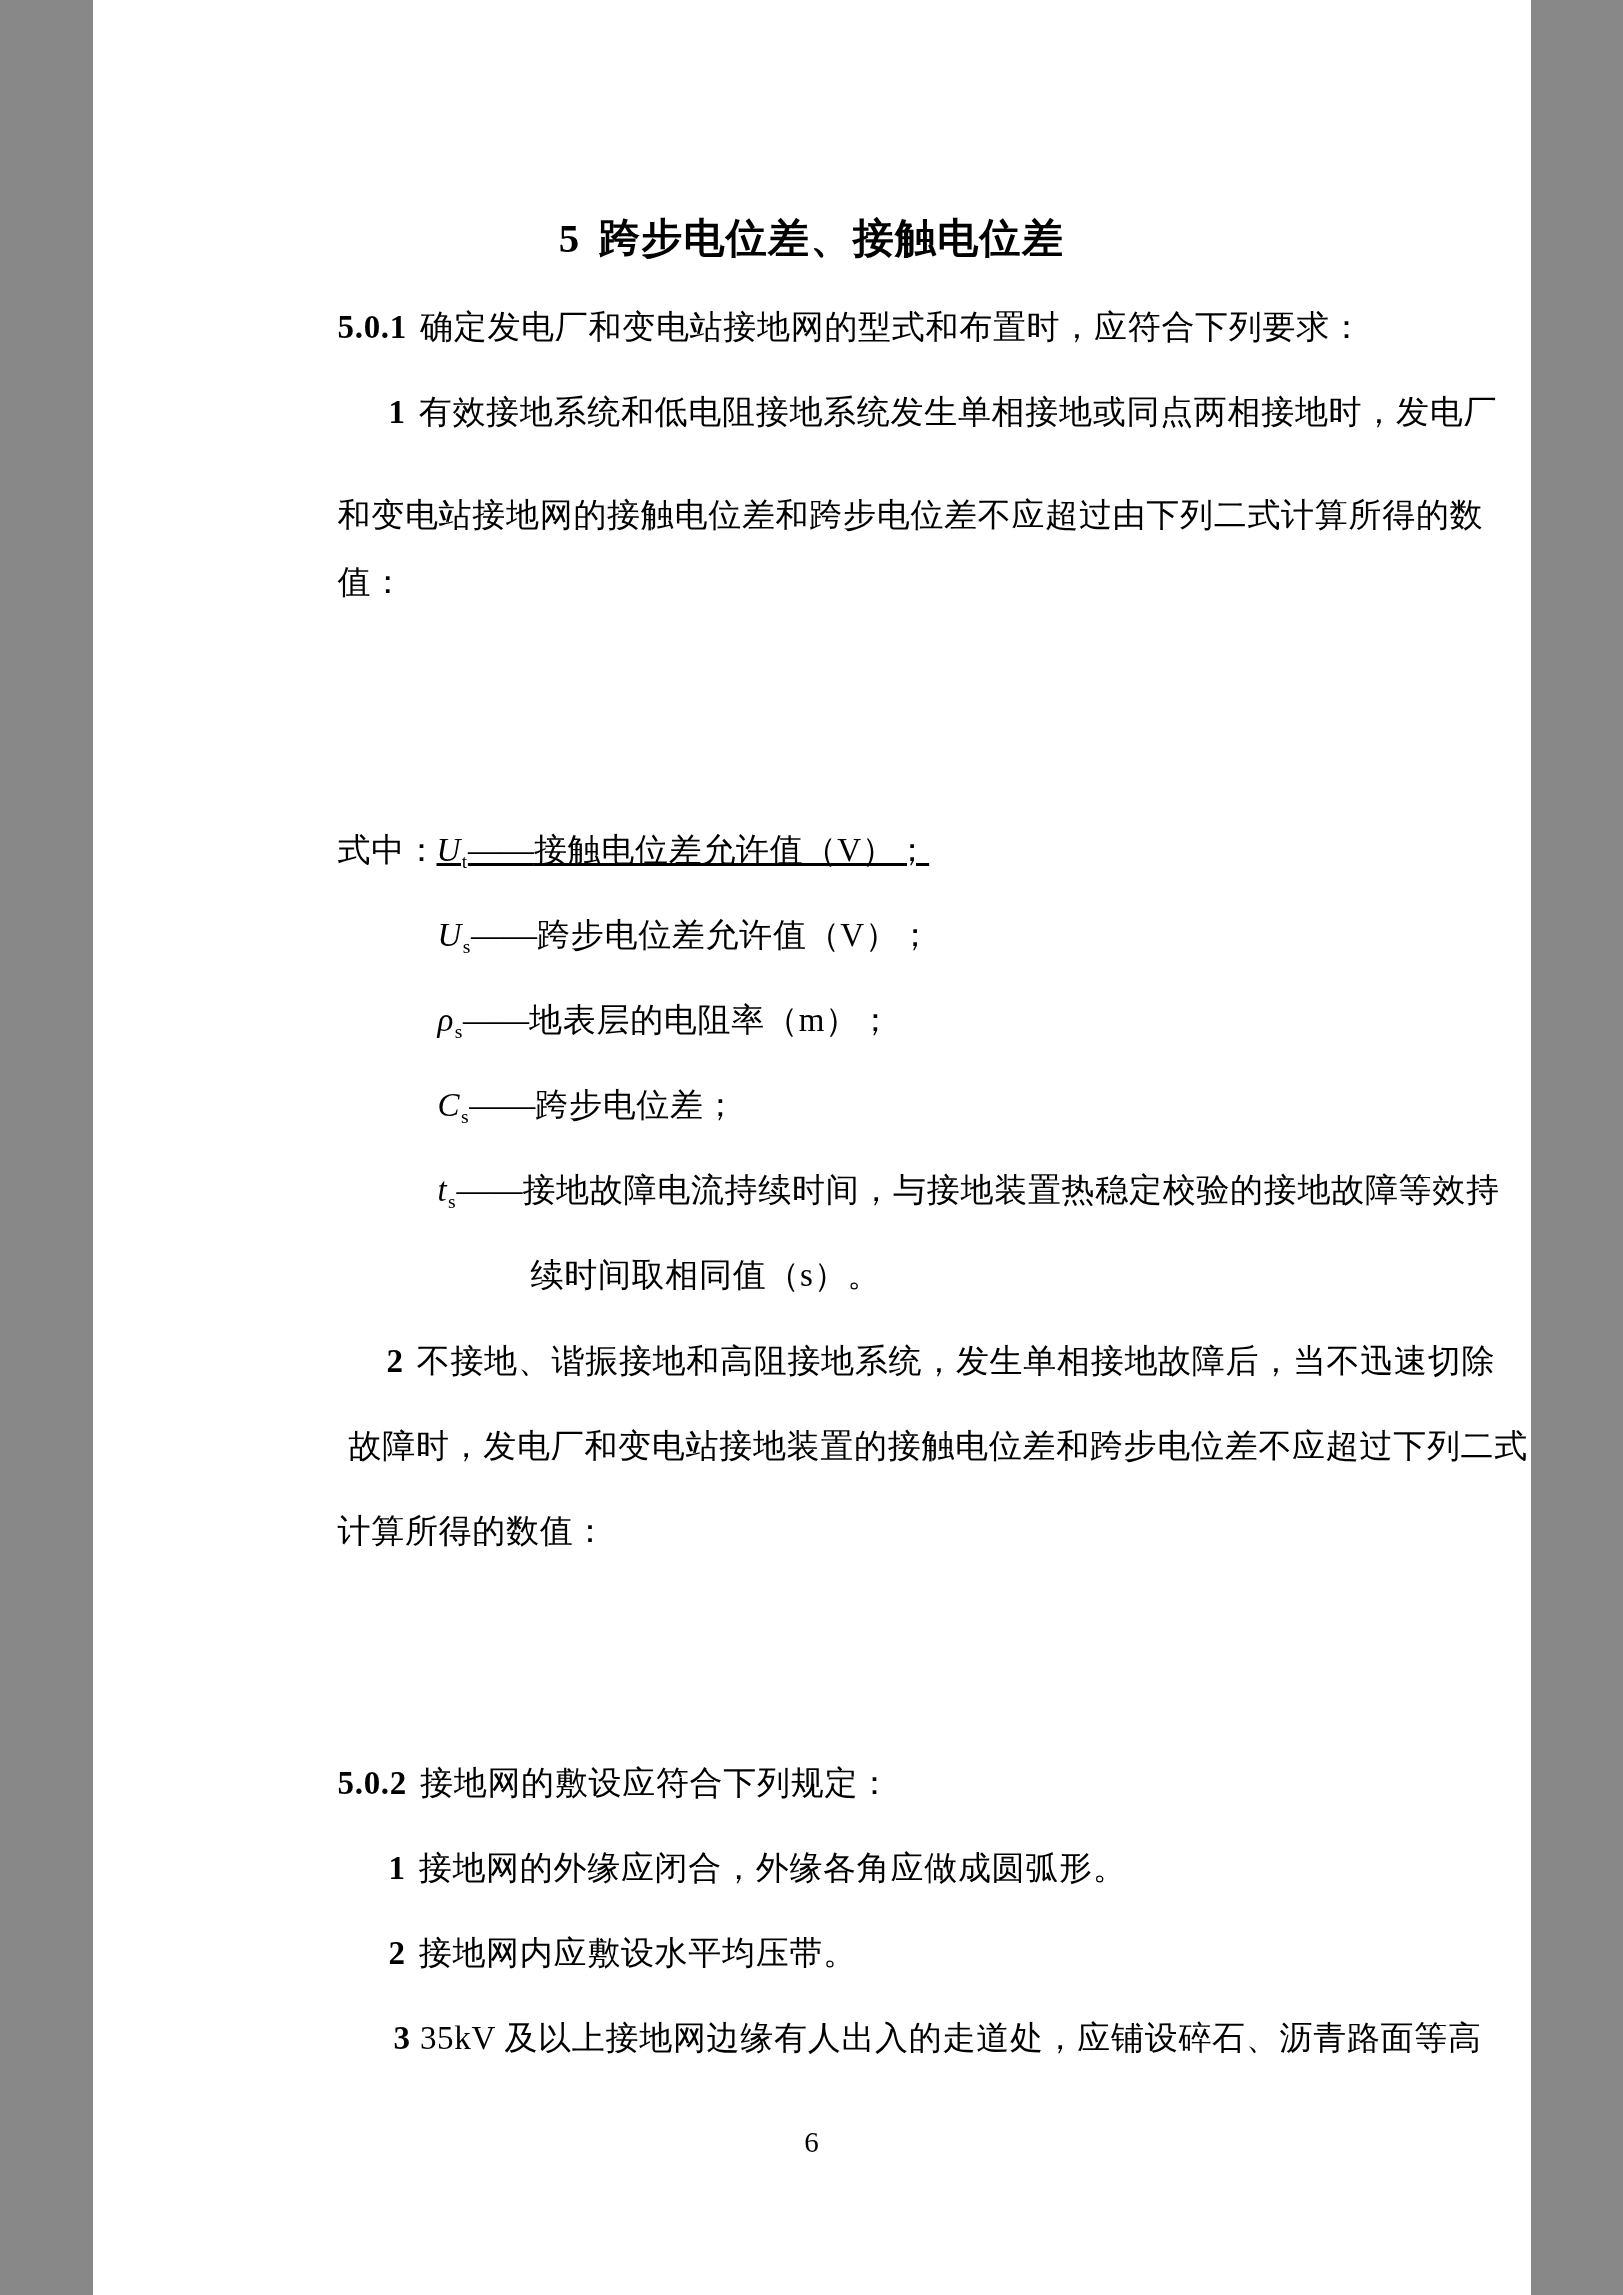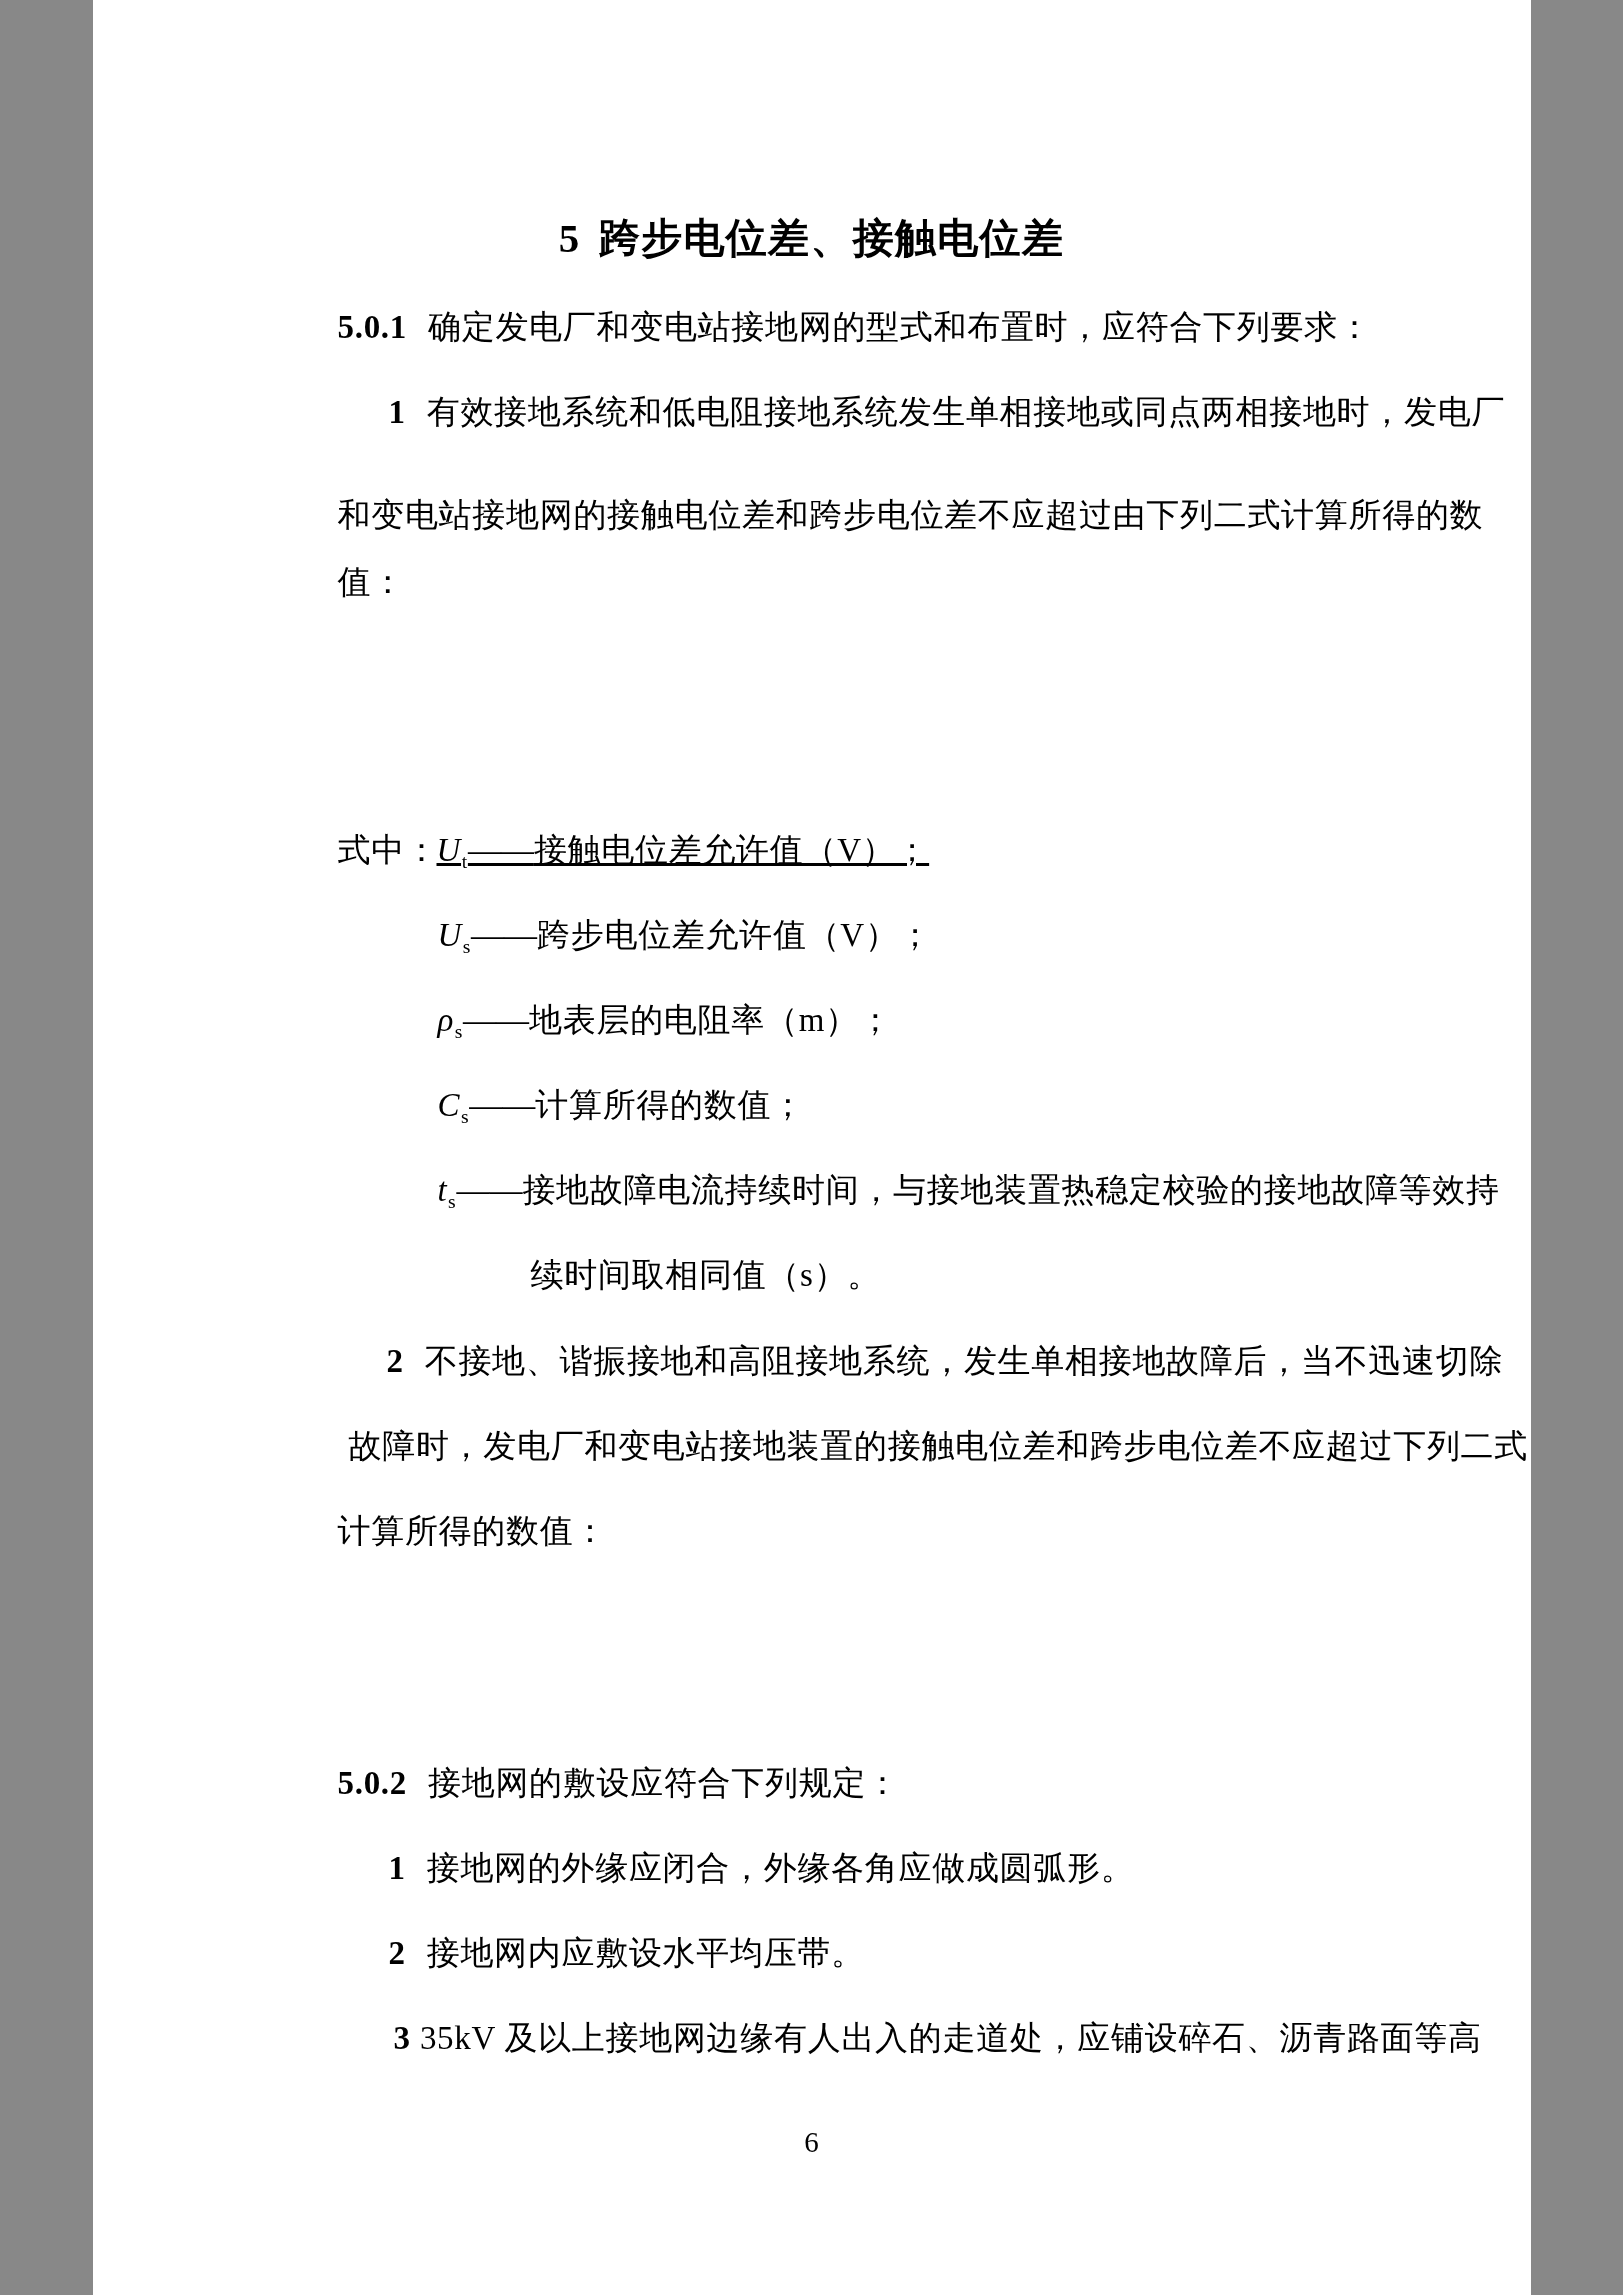--- a/index.html
+++ b/index.html
@@ -28,21 +28,21 @@
     width: 100%;
     height: 60px;
     line-height: 60px;
     text-align: center;
     font-size: 41px;
     font-weight: bold;
     letter-spacing: 1.3px;
   }
   .doc-title .tnum { margin-right: 18.3px; }
   .bnum { font-weight: bold; }
-  .gap-after { margin-right: 21px; font-family: Liberation Serif, serif; }
+  .gap-after { margin-right: 13px; font-family: Liberation Serif, serif; }
   .gap-after-sm { margin-right: 9.2px; }
   .where-label {
     display: inline-block;
     width: 99px;
     letter-spacing: 0.7px;
   }
   .sym { font-style: italic; }
   .sym sub {
     font-style: normal;
     font-size: 19.6px;
@@ -91,21 +91,21 @@
 
   <div class="line" style="top:978px; left:345px;">
     <span class="sym"><span>ρ</span><sub>s</sub></span><span class="dash">——</span><span>地表层的电阻率（m）；</span>
   </div>
 
   <div class="line" style="top:893px; left:345px;">
     <span class="sym"><span>U</span><sub>s</sub></span><span class="dash">——</span><span>跨步电位差允许值（V）；</span>
   </div>
 
   <div class="line" style="top:1063px; left:345px;">
-    <span class="sym"><span>C</span><sub>s</sub></span><span class="dash">——</span><span>计算所得的数值；</span>
+    <span class="sym"><span>C</span><sub>s</sub></span><span class="dash">——</span><span>跨步电位差；</span>
   </div>
 
   <div class="line" style="top:1148px; left:345px;">
     <span class="sym"><span>t</span><sub>s</sub></span><span class="dash">——</span><span>接地故障电流持续时间，与接地装置热稳定校验的接地故障等效持</span>
   </div>
 
   <div class="line" style="top:1233px; left:438px;">
     <span>续时间取相同值（s）。</span>
   </div>
 

